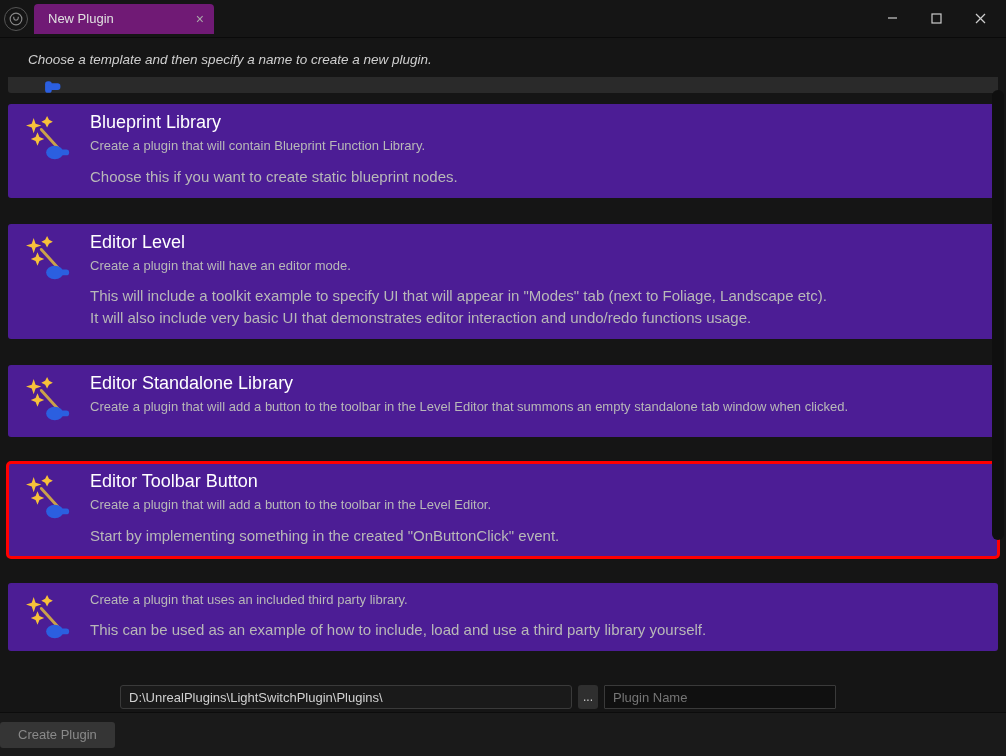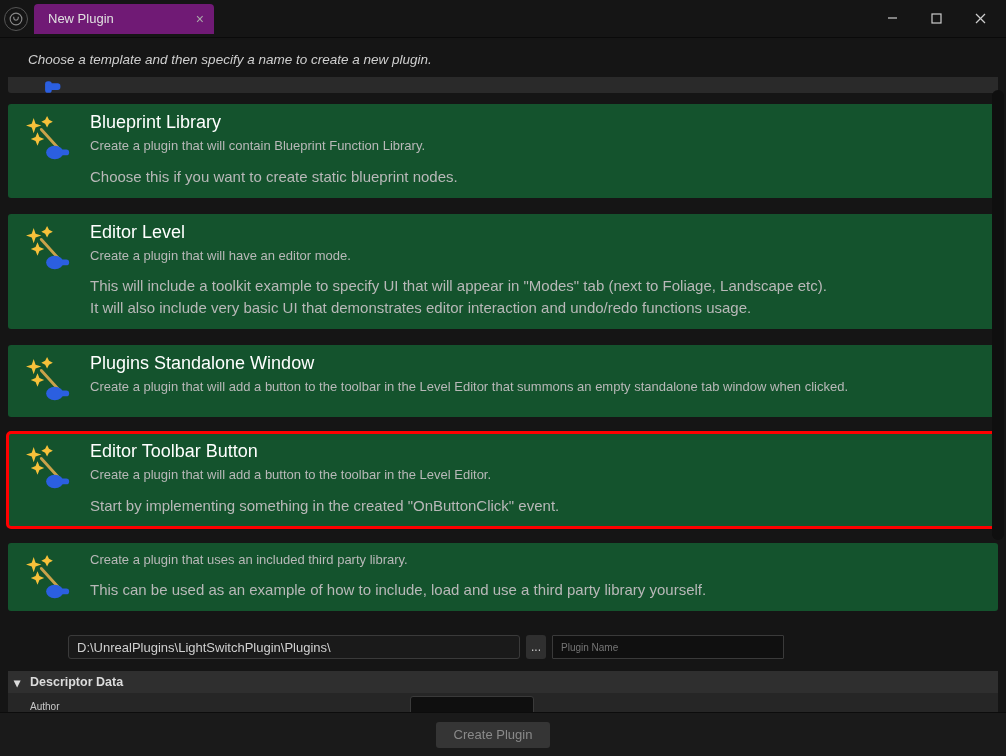--- a/index.html
+++ b/index.html
@@ -69,23 +69,23 @@
     background: #2a2a2a;
     border-radius: 0 0 3px 3px;
     height: 16px;
     margin-bottom: 11px;
     position: relative;
   }
   .partial-item .wand-bottom {
     position:absolute; left:16px; bottom:-2px; width:46px; height:14px;
   }
   .template-item {
-    background: #14532d;
+    background: #4c1d95;
     border-radius: 3px;
-    margin-bottom: 16px;
+    margin-bottom: 26px;
     padding: 8px 12px 10px 14px;
     display: flex;
     gap: 14px;
     cursor: pointer;
   }
   .template-item.highlighted {
     outline: 3px solid #ff0000;
     outline-offset: -1px;
     gap: 14px;
   }
@@ -111,21 +111,21 @@
     color: #b8b8b8;
     font-size: 15px;
     line-height: 1.45;
     margin-top: 10px;
   }
   .wand-svg { width:48px; height:46px; }
 
   .path-row {
     display:flex;
     gap:6px;
-    padding: 8px 8px 2px 68px;
+    padding: 8px 8px 2px 120px;
     align-items:center;
   }
   .path-input {
     flex: 0 0 452px;
     background: #1a1a1a;
     border: 1px solid #3a3a3a;
     border-radius: 3px;
     height: 24px;
     color: #d0d0d0;
     padding: 0 8px;
@@ -140,21 +140,21 @@
     font-size:12px;
   }
   .name-input {
     flex: 0 0 232px;
     background: #101010;
     border: 1px solid #3a3a3a;
     border-radius: 1px;
     height: 24px;
     color: #888;
     padding: 0 8px;
-    font-size: 10px;
+    font-size: 13px;
   }
 
   .section-header {
     margin: 10px 8px 0 8px;
     background: #2f2f2f;
     height: 22px;
     display:flex;
     align-items:center;
     padding: 0 6px;
     gap:6px;
@@ -198,21 +198,21 @@
     font-size:12.5px;
   }
 
   .footer {
     position: absolute;
     bottom: 0; left:0; right:0;
     height: 44px;
     background: #1a1a1a;
     display:flex;
     align-items:center;
-    justify-content:center;
+    justify-content:flex-start;
     padding-right: 20px;
     border-top:1px solid #0c0c0c;
   }
   .create-btn {
     background: #353535;
     color: #8a8a8a;
     border-radius: 3px;
     height: 26px;
     padding: 0 18px;
     display:flex; align-items:center;
@@ -316,21 +316,21 @@
       <svg class="wand-svg" viewBox="0 0 48 48">
         <polygon points="6,8 8,2 10,8 16,10 10,12 8,18 6,12 0,10" fill="#f7c13a"></polygon>
         <polygon points="20,4 22,0 24,4 28,6 24,8 22,12 20,8 16,6" fill="#f7c13a"></polygon>
         <polygon points="10,22 12,17 14,22 19,24 14,26 12,31 10,26 5,24" fill="#f7c13a"></polygon>
         <line x1="16" y1="14" x2="34" y2="34" stroke="#caa24a" stroke-width="3" stroke-linecap="round"></line>
         <ellipse cx="30" cy="38" rx="9" ry="7" fill="#2b5fe0"></ellipse>
         <rect x="36" y="35" width="9" height="6" rx="3" fill="#2b5fe0"></rect>
       </svg>
     </div>
     <div class="tpl-body">
-      <div class="tpl-title">Plugins Standalone Window</div>
+      <div class="tpl-title">Editor Standalone Library</div>
       <div class="tpl-desc">Create a plugin that will add a button to the toolbar in the Level Editor that summons an empty standalone tab window when clicked.</div>
     </div>
   </div>
 
   <div class="template-item highlighted">
     <div class="tpl-icon">
       <svg class="wand-svg" viewBox="0 0 48 48">
         <polygon points="6,8 8,2 10,8 16,10 10,12 8,18 6,12 0,10" fill="#f7c13a"></polygon>
         <polygon points="20,4 22,0 24,4 28,6 24,8 22,12 20,8 16,6" fill="#f7c13a"></polygon>
         <polygon points="10,22 12,17 14,22 19,24 14,26 12,31 10,26 5,24" fill="#f7c13a"></polygon>

